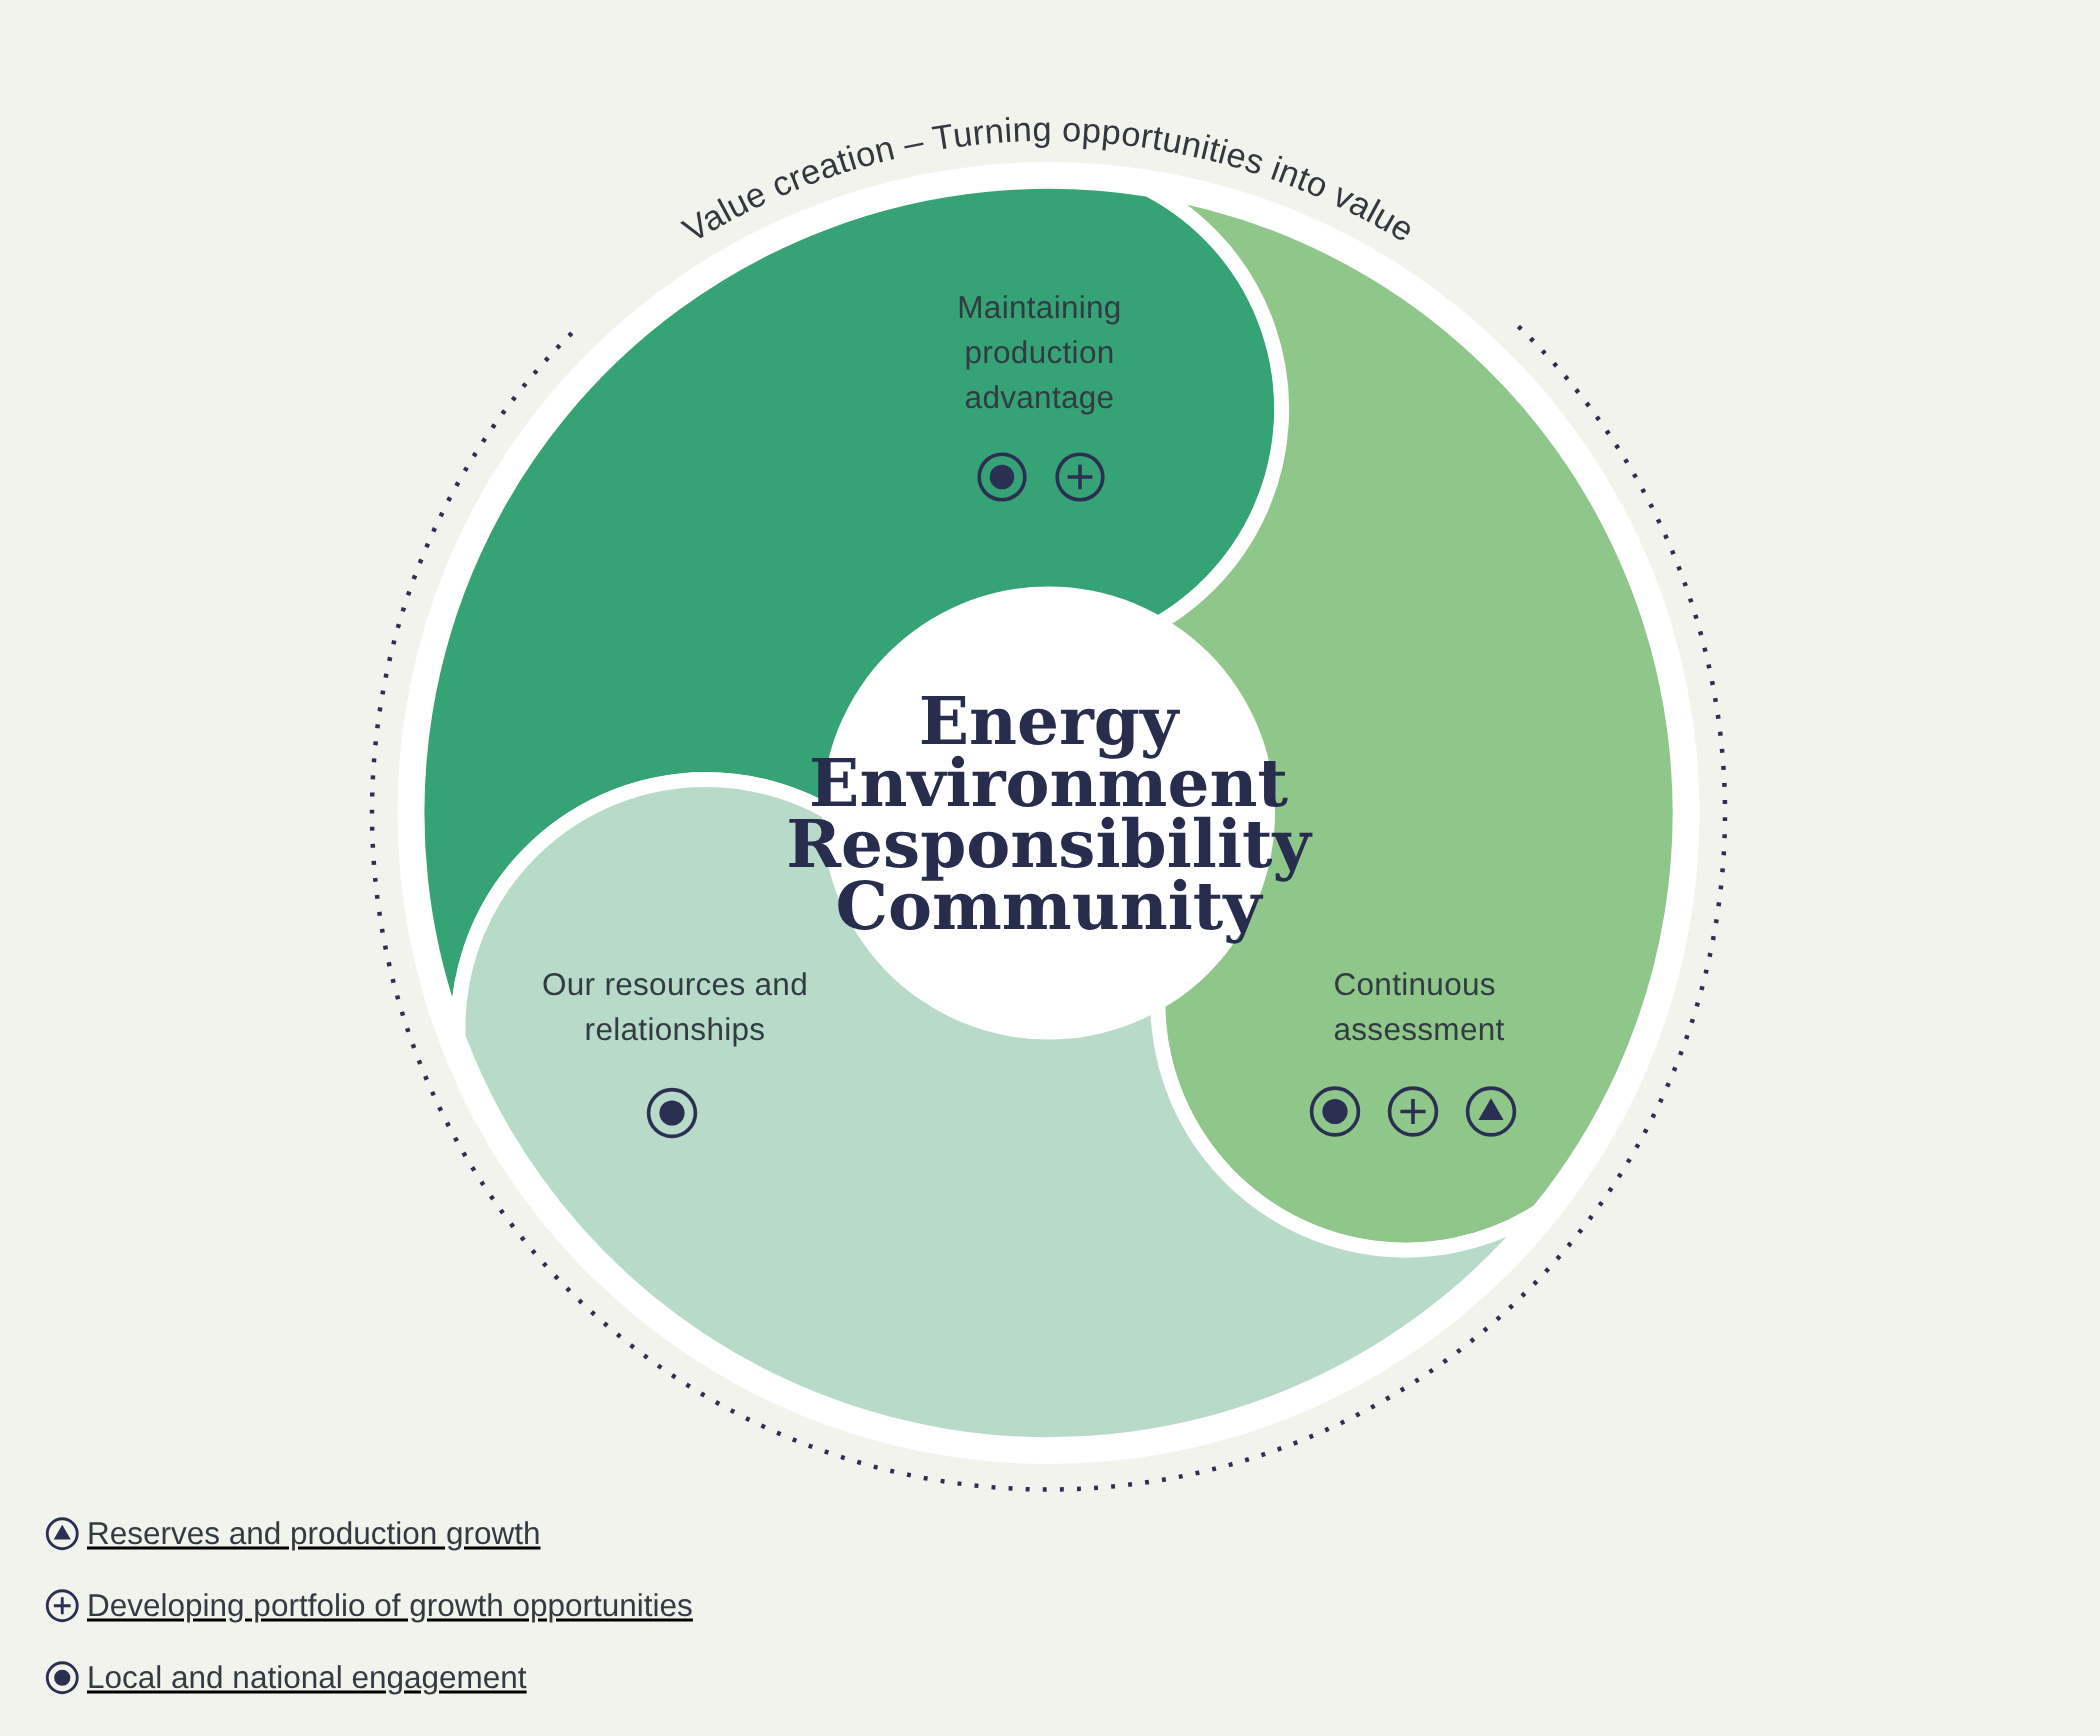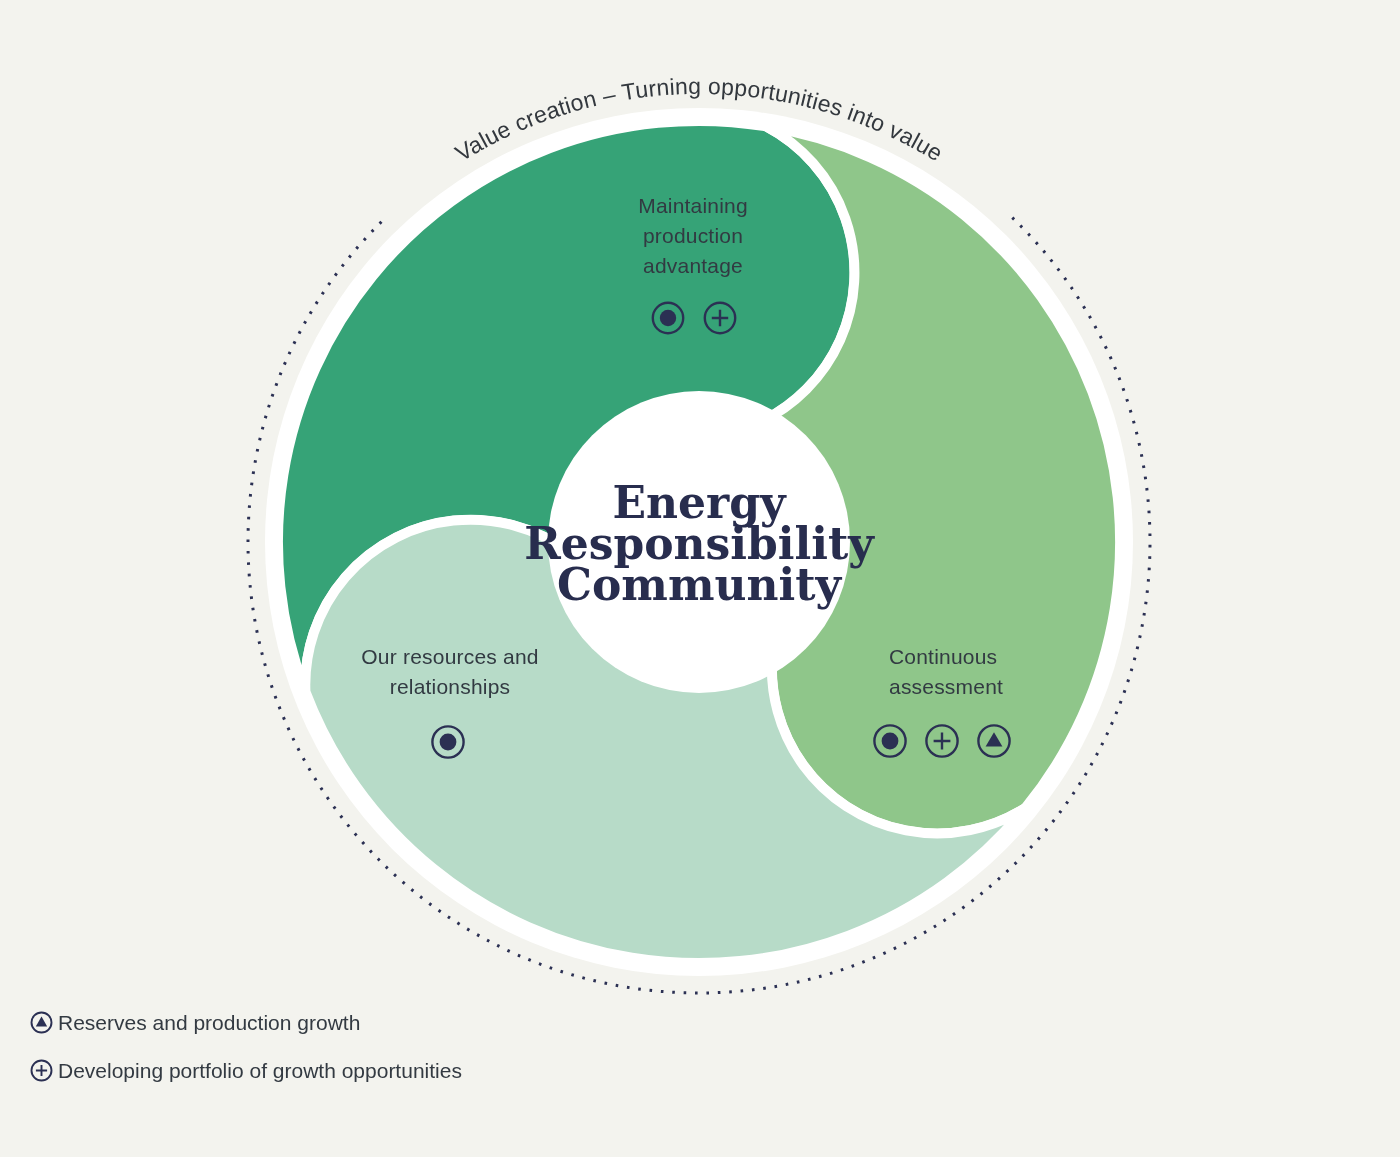--- a/index.html
+++ b/index.html
@@ -11,21 +11,21 @@
   .seg-label.centered{transform:translate(-50%,0);text-align:center;}
   .seg-label div{white-space:nowrap;}
 
   .icon-row{position:absolute;display:flex;align-items:center;transform:translate(-50%,-50%);}
   .icon-row svg{display:block;}
 
   .center-text{position:absolute;left:699px;top:543px;transform:translate(-50%,-50%);
     text-align:center;color:#282d4e;font-family:"DejaVu Serif","Liberation Serif",serif;
     font-weight:700;font-size:44px;line-height:41px;white-space:nowrap;}
 
-  #legend{position:absolute;left:30px;top:1011px;}
+  #legend{position:absolute;left:30px;top:1011px;text-decoration:underline;}
   .legend-row{display:flex;align-items:center;height:23px;margin-bottom:25px;}
   .legend-row svg{display:block;margin-right:5px;flex:0 0 auto;}
   .legend-label{color:#333a42;font-size:21px;font-weight:300;white-space:nowrap;}
 
   .arc-title{font-family:"Liberation Sans",sans-serif;font-weight:300;font-size:23px;
     letter-spacing:.2px;fill:#33383e;}
 </style>
 </head>
 <body>
 
@@ -58,20 +58,21 @@
                A 421 421 0 0 0 -393.5 149.7
                A 165.3 165.3 0 0 1 -65.4 115.3
                A 132.6 132.6 0 0 1 -67.1 -114.3 Z" fill="#b7dbc8"></path>
     </g>
 
     <circle cx="699" cy="542" r="151" fill="#ffffff"></circle>
   </svg>
 
   <div class="center-text">
     <div>Energy</div>
+    <div>Environment</div>
     <div>Responsibility</div>
     <div>Community</div>
   </div>
 
   <div class="seg-label centered" style="left:693px;top:191px;">
     <div>Maintaining</div>
     <div>production</div>
     <div>advantage</div>
   </div>
   <div class="icon-row" style="left:694px;top:318px;gap:18px;">
@@ -123,15 +124,22 @@
       </svg>
       <span class="legend-label">Reserves and production growth</span>
     </div>
     <div class="legend-row">
       <svg width="23" height="23" viewBox="-11.5 -11.5 23 23">
         <circle r="10" fill="none" stroke="#2b3053" stroke-width="1.9"></circle>
         <path d="M -5.6 0 H 5.6 M 0 -5.6 V 5.6" stroke="#2b3053" stroke-width="1.9" fill="none"></path>
       </svg>
       <span class="legend-label">Developing portfolio of growth opportunities</span>
     </div>
+    <div class="legend-row">
+      <svg width="23" height="23" viewBox="-11.5 -11.5 23 23">
+        <circle r="10" fill="none" stroke="#2b3053" stroke-width="1.9"></circle>
+        <circle r="5.4" fill="#2b3053"></circle>
+      </svg>
+      <span class="legend-label">Local and national engagement</span>
+    </div>
   </div>
 
 </div>
 
 </body></html>

